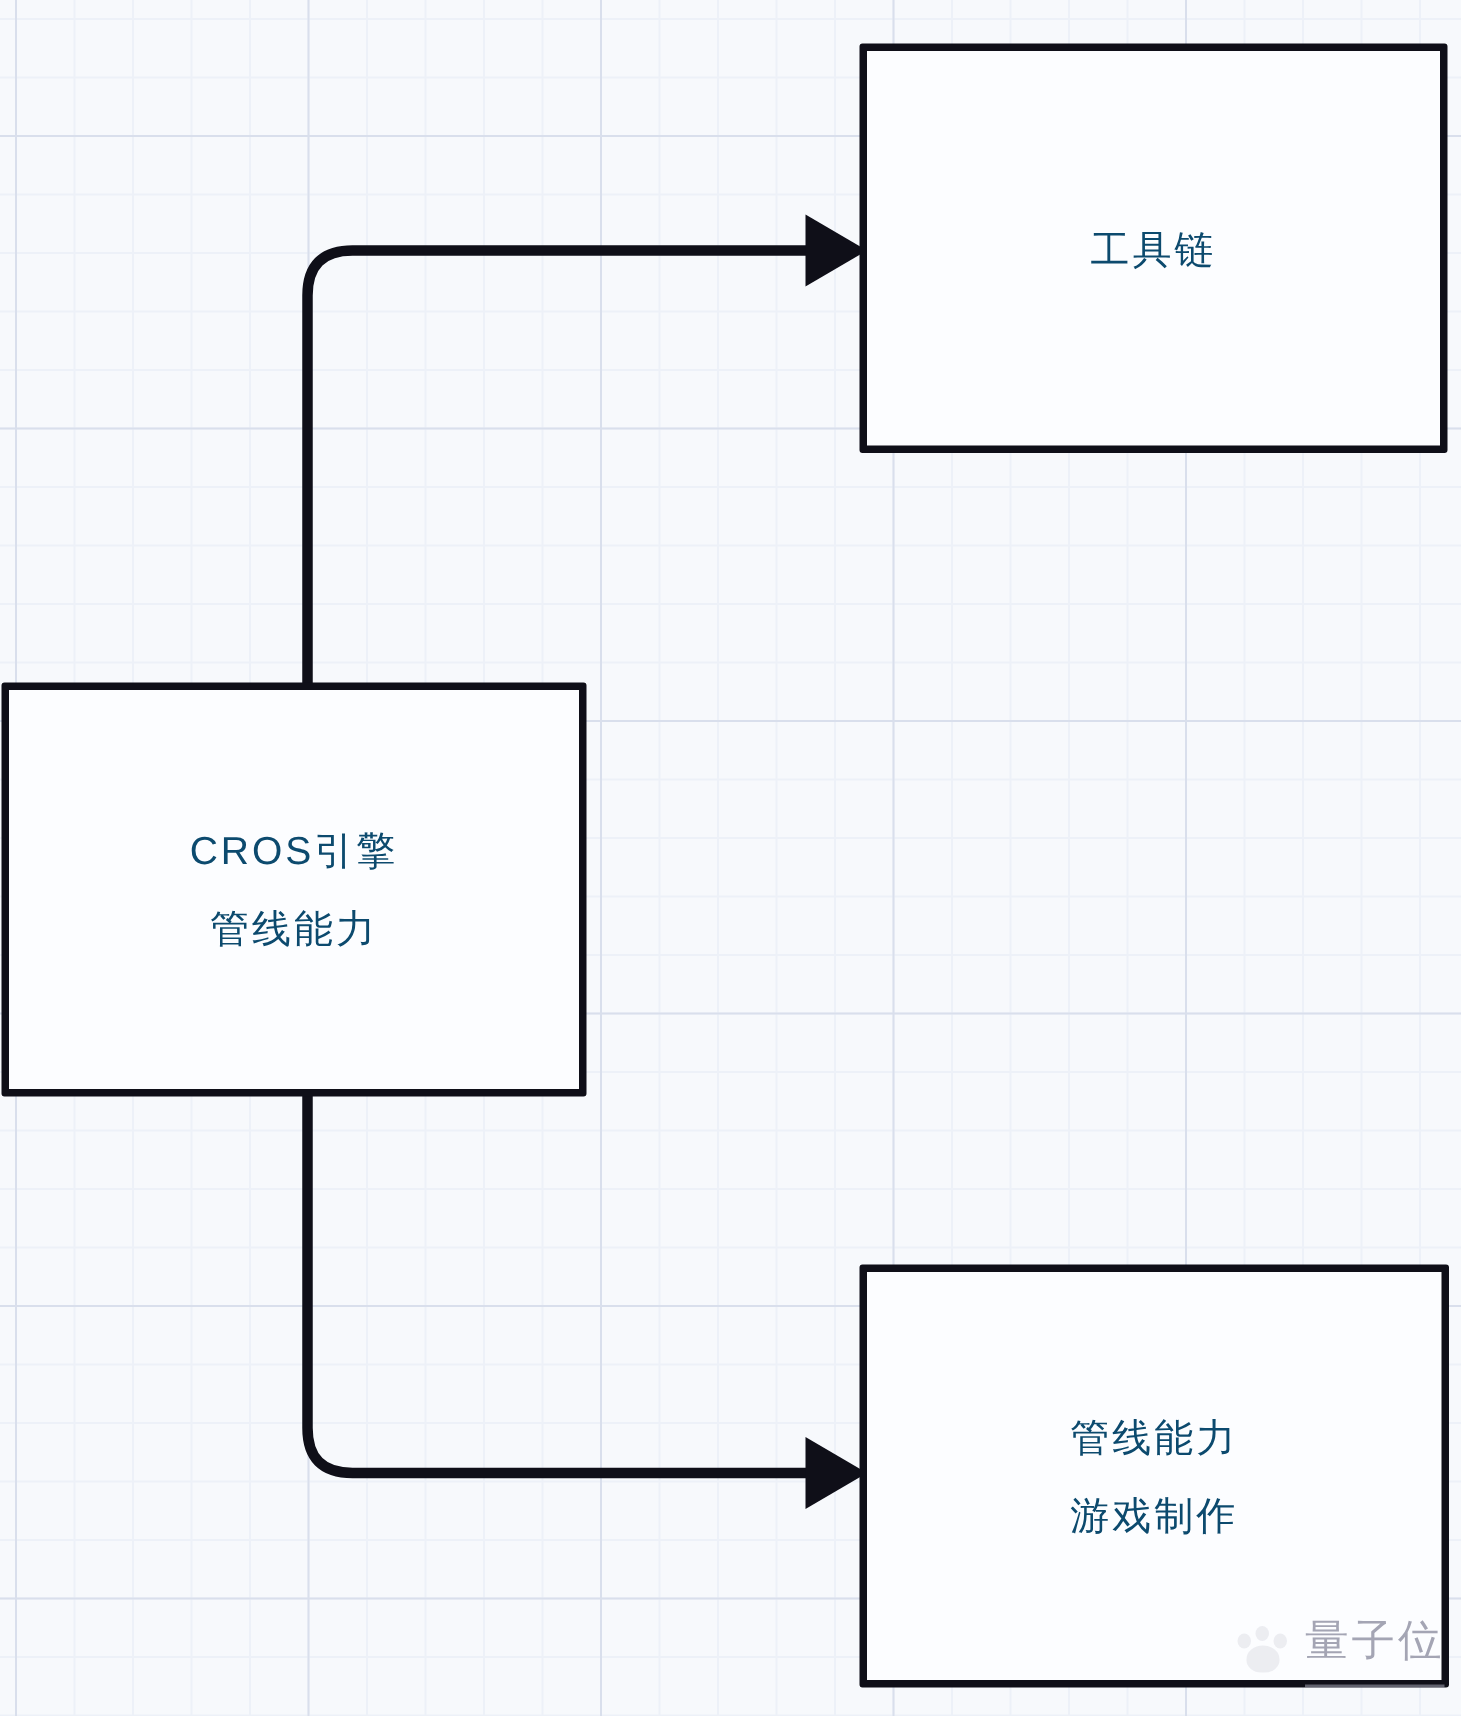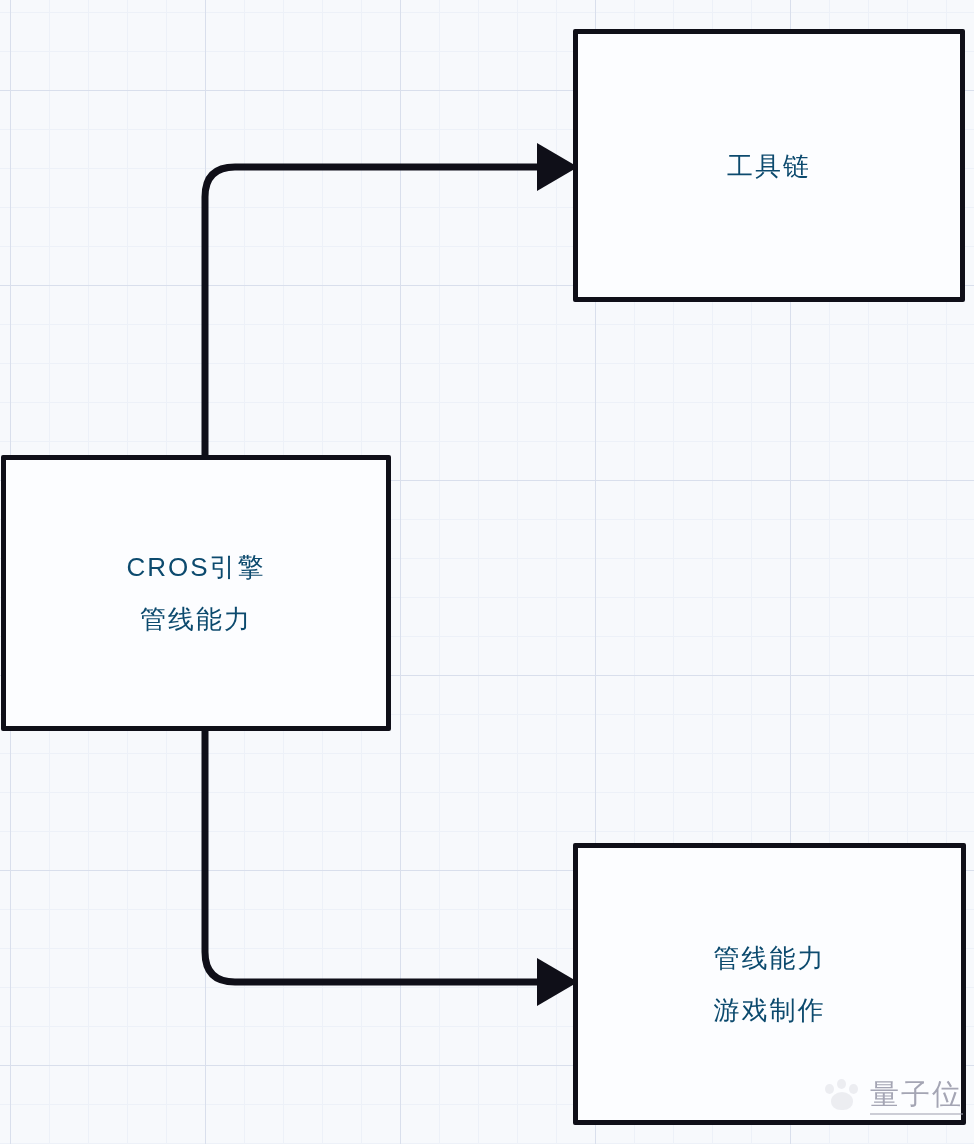--- a/index.html
+++ b/index.html
@@ -69,21 +69,21 @@
   }
   .paw .toe{
     position:absolute;
     width:9px;height:10px;
     border-radius:50%;
     background:#d9dae2;
   }
   .paw .toe.t1{left:3px;top:7px;}
   .paw .toe.t2{left:15px;top:2px;}
   .paw .toe.t3{left:27px;top:7px;}
-  .wm-text{border-bottom:2px solid rgba(164,165,180,.55);padding-bottom:1px;}
+  .wm-text{border-bottom:2px solid rgba(164,165,180,.55);padding-bottom:11px;}
 </style>
 </head>
 <body>
 
 <div class="canvas">
 
   <svg class="edge-layer" width="974" height="1144" viewBox="0 0 974 1144" xmlns="http://www.w3.org/2000/svg">
 
     <g>
       <path d="M 205 457 L 205 197 Q 205 167 235 167 L 539 167" fill="none" stroke="#0f0f18" stroke-width="7"></path>

